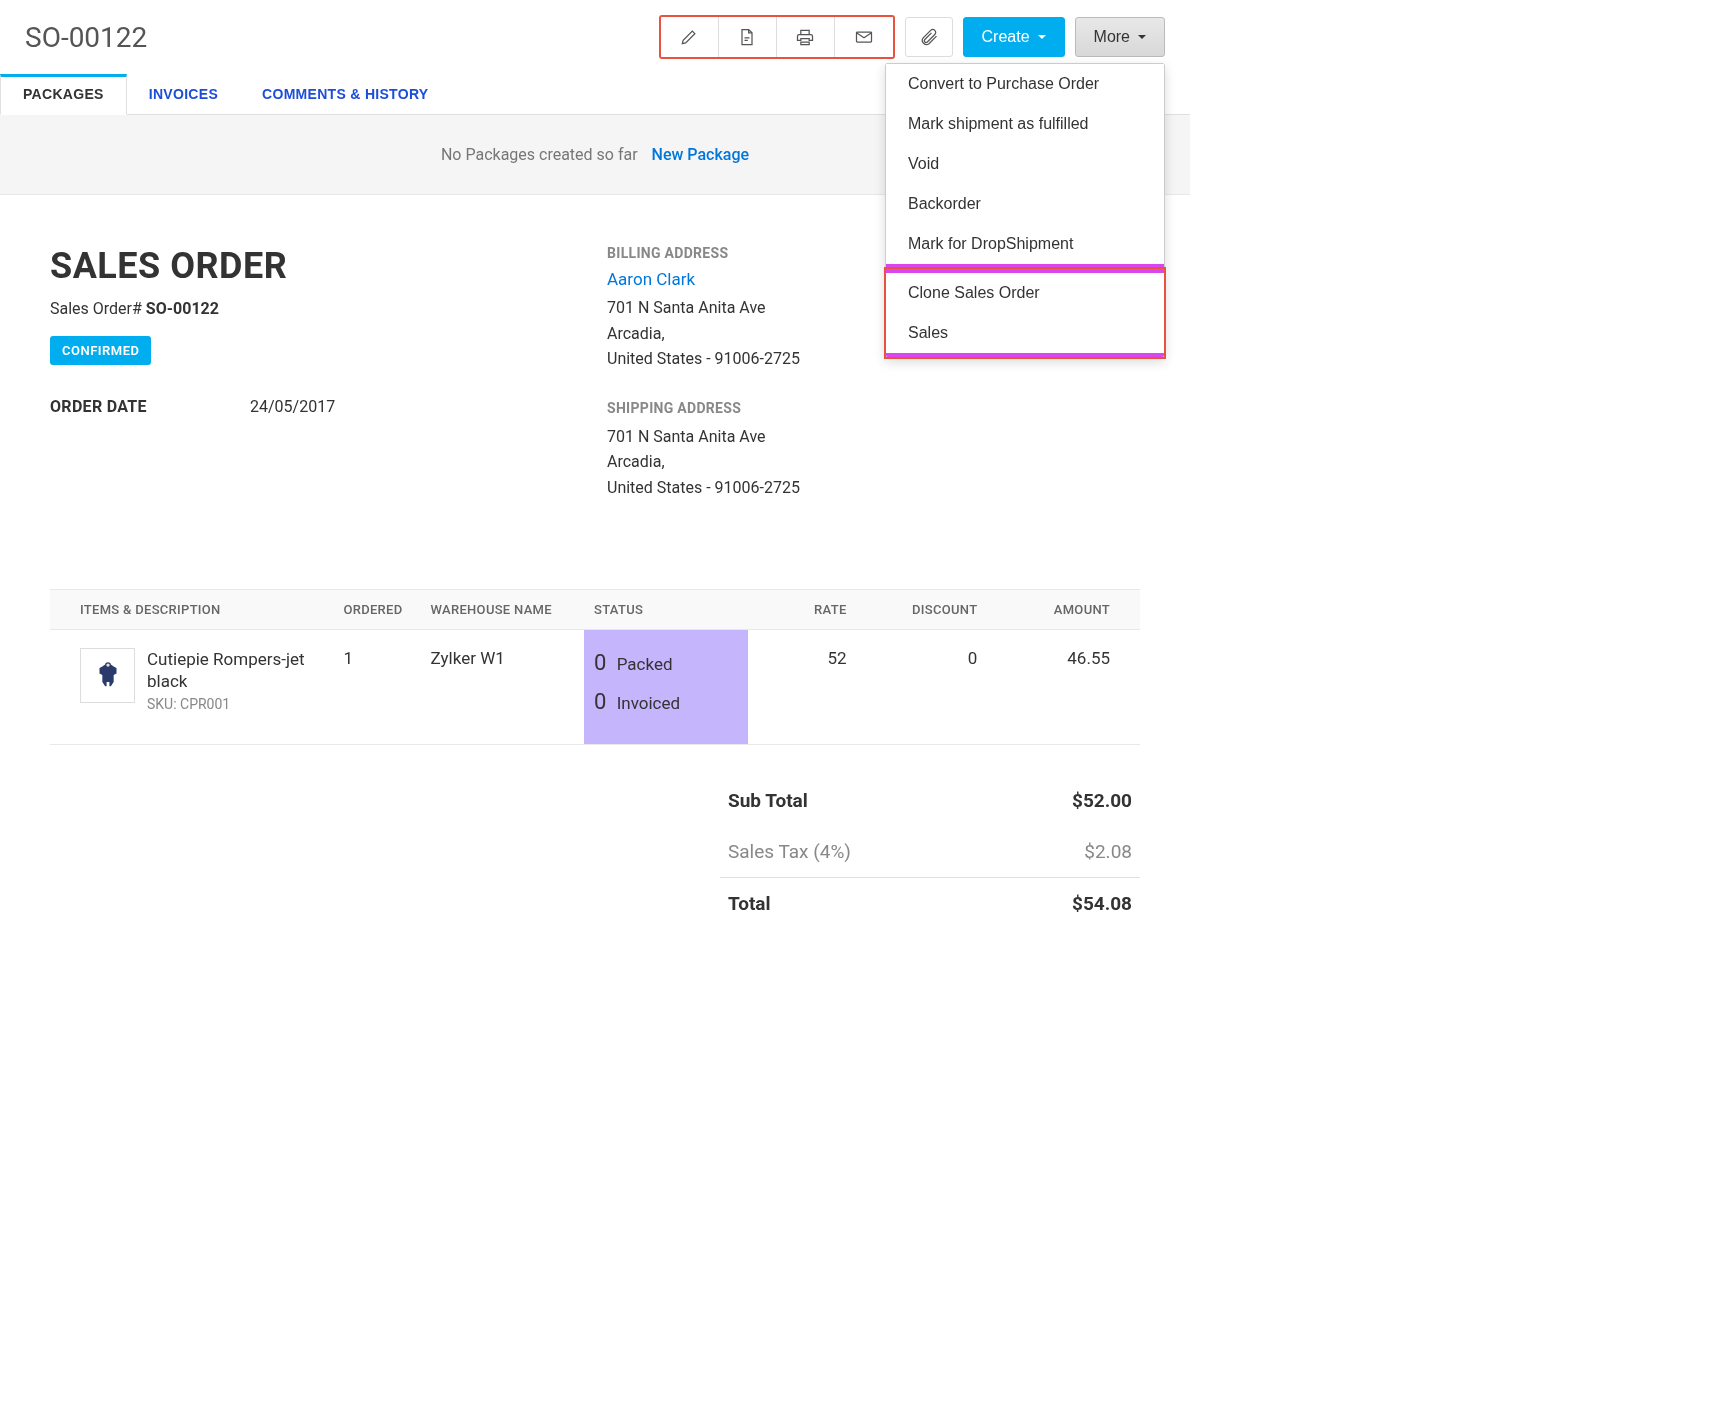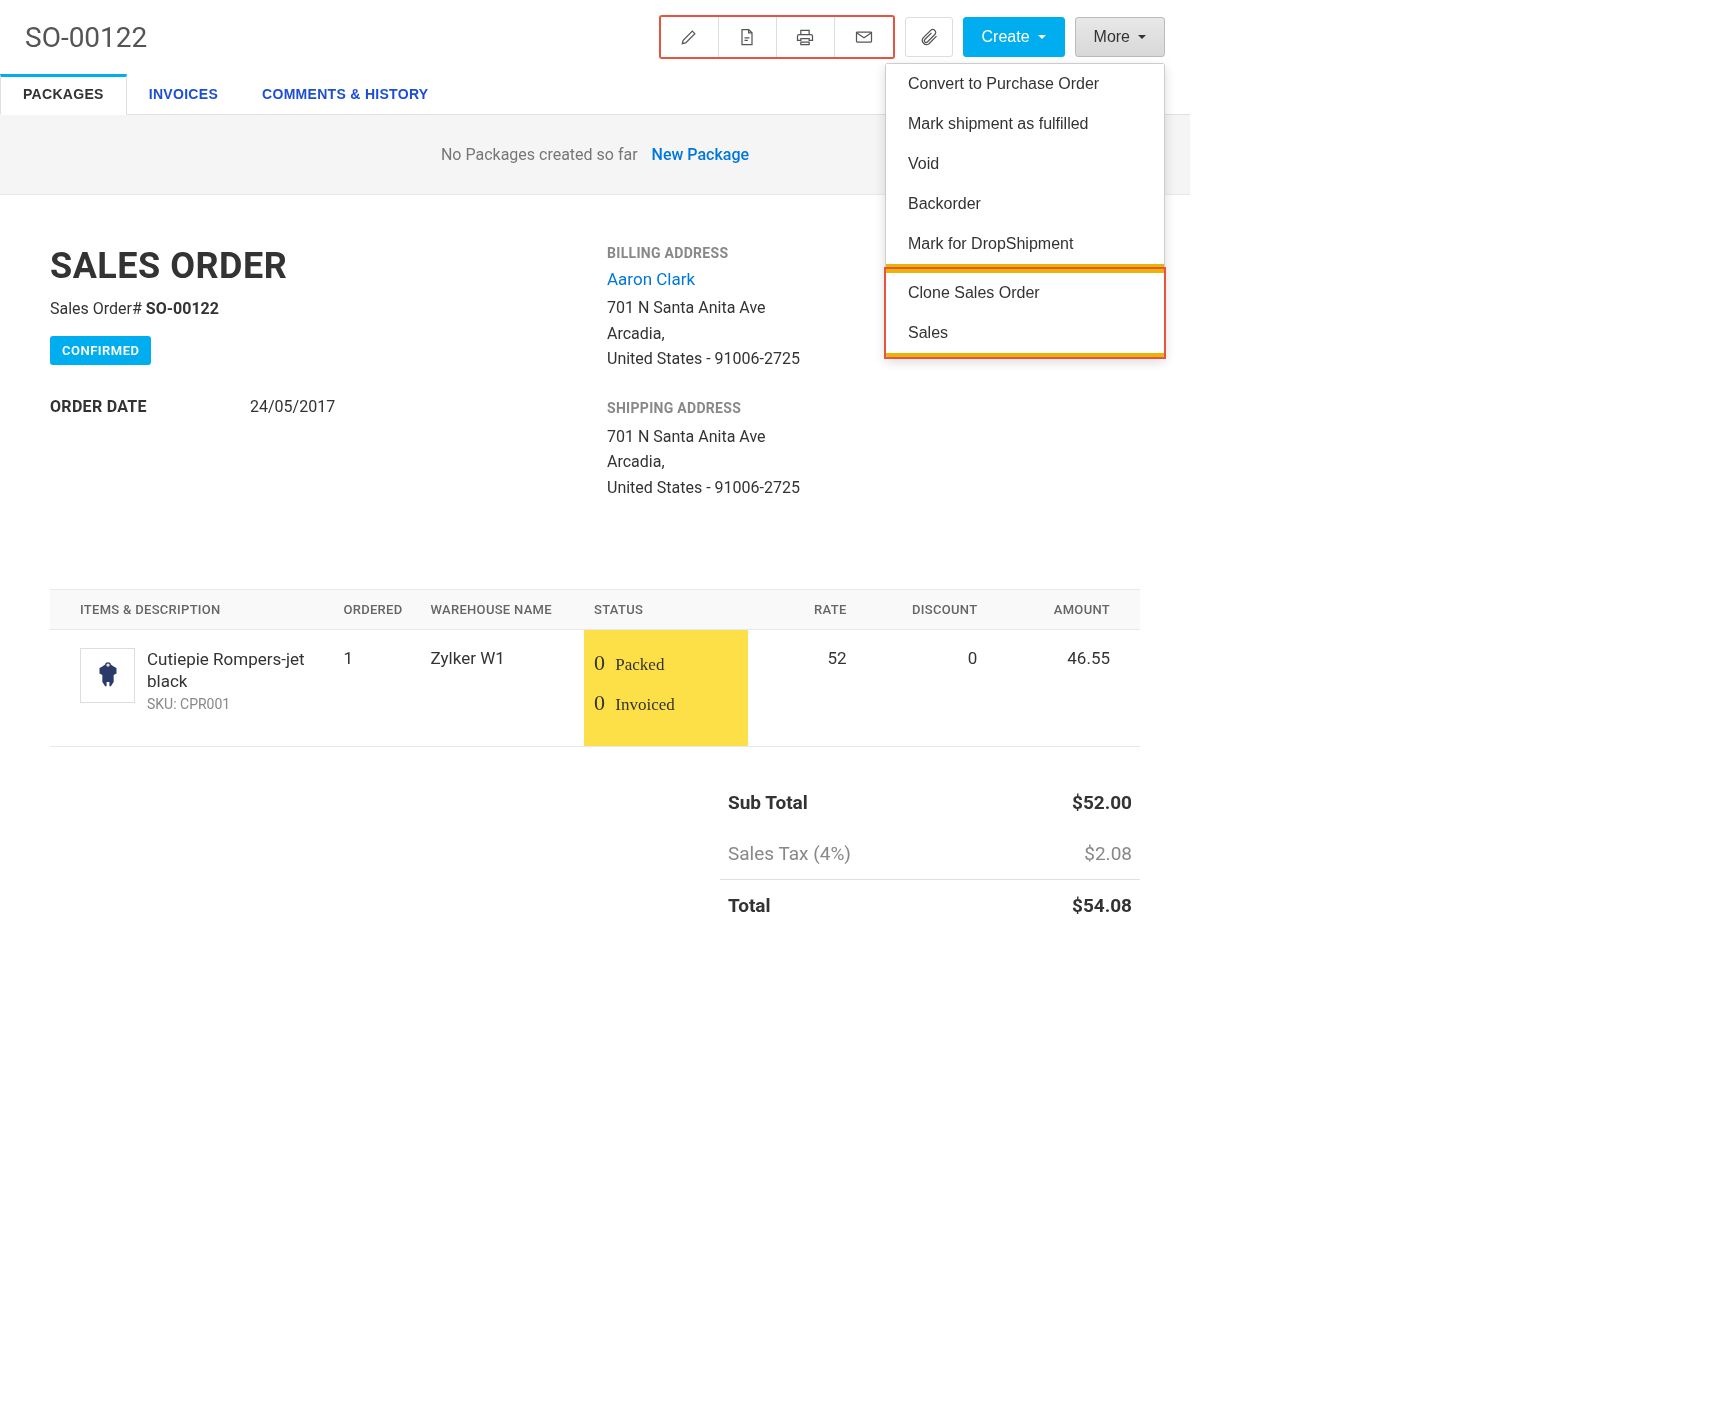--- a/index.html
+++ b/index.html
@@ -165,42 +165,42 @@
     .item-cell { display: flex; gap: 12px; }
     .item-thumb {
       width: 55px; height: 55px;
       border: 1px solid #ddd;
       display: flex; align-items: center; justify-content: center;
       flex-shrink: 0;
       font-size: 30px;
     }
     .item-name { font-size: 17px; color: #333; line-height: 1.3; }
     .item-sku { font-size: 14px; color: #888; margin-top: 4px; }
-    .status-cell { background: #fde047; font-family: Liberation Serif, serif; }
+    .status-cell { background: #c4b5fd; }
     .status-line { font-size: 17px; color: #333; padding: 2px 0 12px 0; }
     .status-line .num { font-size: 22px; color: #333; margin-right: 6px; }
     .totals {
       margin-top: 30px;
       margin-left: auto;
       width: 420px;
     }
     .total-row {
       display: flex;
       justify-content: space-between;
       padding: 14px 8px;
       font-size: 19px;
     }
     .total-row.bold { font-weight: 700; color: #333; }
     .total-row.muted { color: #888; }
     .total-row.line { border-top: 1px solid #e0e0e0; }
     .dropdown {
       position: absolute;
       top: 48px;
       right: 0;
-      background: #eab308;
+      background: #d946ef;
       border: 1px solid #ccc;
       border-radius: 3px;
       box-shadow: 0 4px 12px rgba(0,0,0,0.15);
       width: 280px;
       z-index: 100;
     }
     .dropdown-item {
       padding: 11px 22px;
       font-size: 16px;
       color: #333;

